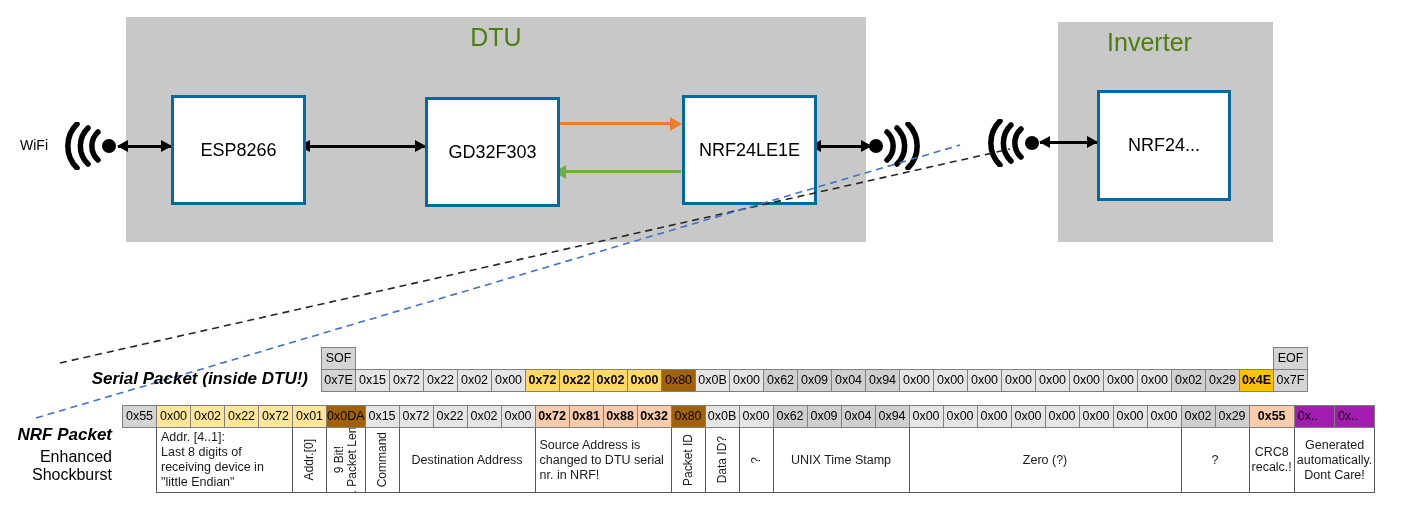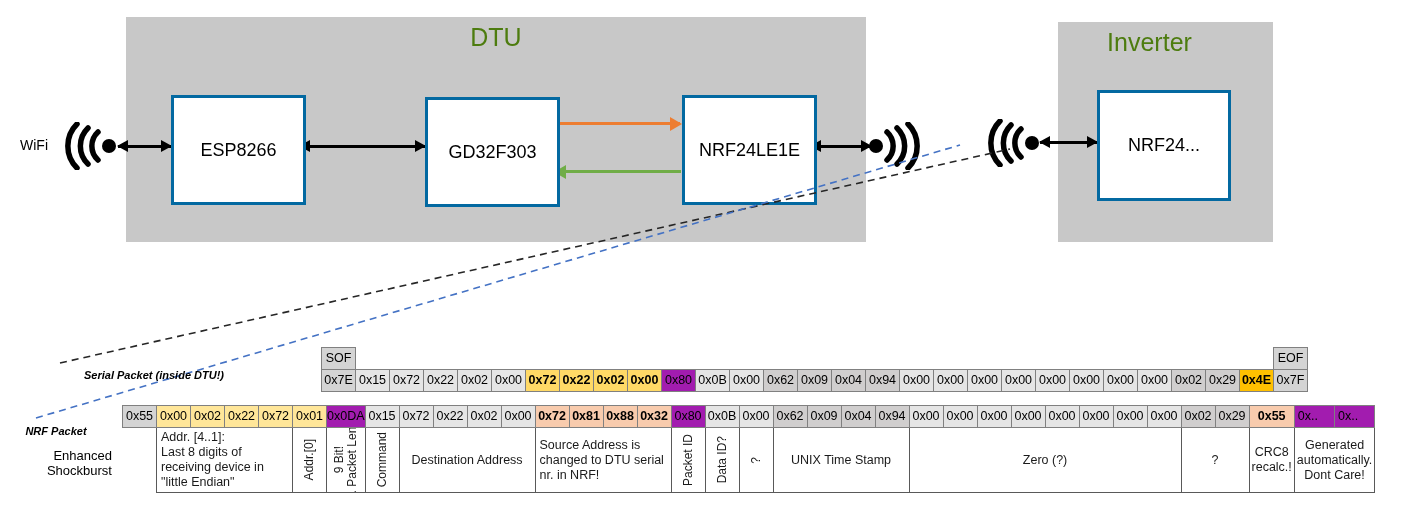--- a/index.html
+++ b/index.html
@@ -63,31 +63,31 @@
     border:1px solid #808080;font-size:12.5px;color:#000;
     text-align:center;padding:0;height:21px;line-height:21px;
     white-space:nowrap;overflow:hidden;
   }
   .c33{width:33px;}
   .hdr{background:#d4d4d4;}
   .blank{background:#ffffff;border:none !important;}
   .bgblank{background:#f2f2f2;}
   .green{background:#e5e5e5;}
   .yellow{background:#ffd966;font-weight:bold;}
-  .blue{background:#a21caf;}
+  .blue{background:#a16207;}
   .gray{background:#d0cece;margin-top:37px;}
   .orange{background:#ffc000;font-weight:bold;}
   .salmon{background:#f8cbad;font-weight:bold;}
   .salmonlight{background:#f8cbad;font-weight:normal;}
   .yellowband{background:#ffe699;}
   .crcblue{background:#a21caf;font-weight:normal;}
   .crchdr{background:#8faadc;}
 
-  .row-label{font-size:11px;font-weight:bold;font-style:italic;color:#000;text-align:center;}
-  .row-sub{font-size:13px;color:#000;text-align:right;}
+  .row-label{font-size:17px;font-weight:bold;font-style:italic;color:#000;text-align:right;}
+  .row-sub{font-size:16px;color:#000;text-align:right;}
   #lbl-serial{left:0px;top:369px;width:308px;}
   #lbl-nrf{left:0px;top:425px;width:112px;}
   #lbl-shock{left:0px;top:448px;width:112px;}
 
   #serial-table{left:321px;top:347px;}
   #nrf-table{left:122px;top:405px;}
 
   .desc td{
     border:1px solid #595959;font-size:12.5px;color:#1a1a1a;
     text-align:center;vertical-align:middle;padding:1px 2px;

